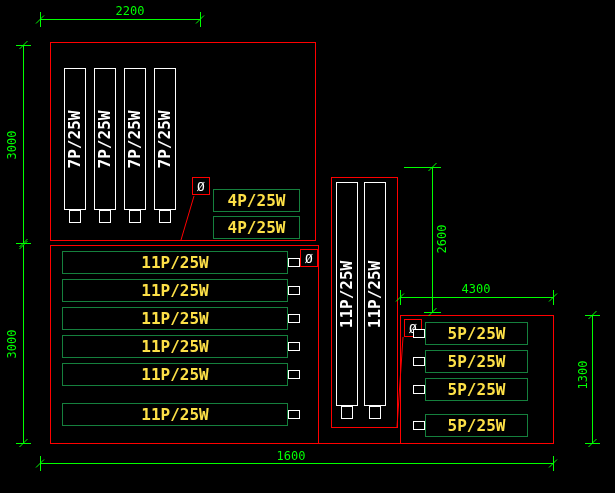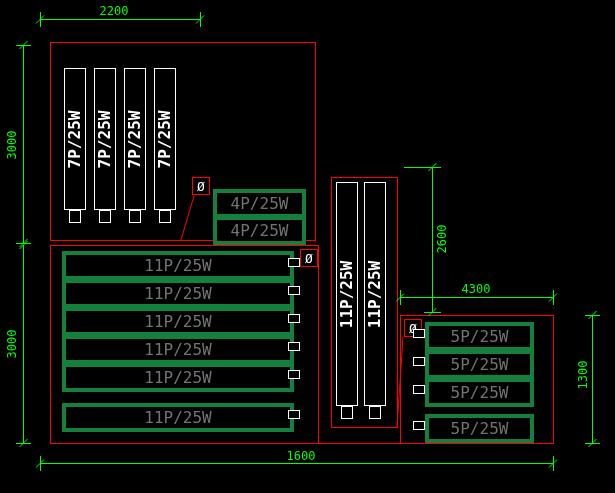--- a/index.html
+++ b/index.html
@@ -5,23 +5,23 @@
   * { margin:0; padding:0; }
   html,body { background:#000; }
   .canvas {
     position:relative; width:615px; height:493px;
     background:#000; overflow:hidden;
     font-family:"DejaVu Sans Mono", monospace;
   }
   svg.lines { position:absolute; left:0; top:0; }
   .hblock {
     position:absolute; height:21px; background:#000;
-    border:4px solid #15803d; color:#737373;
+    border:1px solid #15803d; color:#fde047;
     display:flex; align-items:center; justify-content:center;
-    font-size:16px; font-weight:normal; white-space:nowrap;
+    font-size:16px; font-weight:bold; white-space:nowrap;
   }
   .vblock {
     position:absolute; width:20px; background:#000;
     border:1px solid #fff; color:#fff;
     display:flex; align-items:center; justify-content:center;
     font-size:16px; font-weight:bold;
   }
   .vblock span { transform:rotate(-90deg); white-space:nowrap; flex:none; }
   .tab { position:absolute; background:#000; border:1px solid #fff; }
   .phi {
@@ -152,21 +152,21 @@
 
   <div class="hblock" style="left:425px;top:322px;width:101px">5P/25W</div>
   <div class="hblock" style="left:425px;top:350px;width:101px">5P/25W</div>
   <div class="hblock" style="left:425px;top:378px;width:101px">5P/25W</div>
   <div class="hblock" style="left:425px;top:414px;width:101px">5P/25W</div>
   <div class="tab" style="left:413px;top:329px;width:10px;height:7px"></div>
   <div class="tab" style="left:413px;top:357px;width:10px;height:7px"></div>
   <div class="tab" style="left:413px;top:385px;width:10px;height:7px"></div>
   <div class="tab" style="left:413px;top:421px;width:10px;height:7px"></div>
 
-  <div class="dimtext" style="left:84px;top:4px;width:60px">2200</div>
+  <div class="dimtext" style="left:100px;top:4px;width:60px">2200</div>
   <div class="dimtext vdim" style="left:-8px;top:138px;width:40px">3000</div>
   <div class="dimtext vdim" style="left:-8px;top:337px;width:40px">3000</div>
   <div class="dimtext vdim" style="left:421px;top:232px;width:42px">2600</div>
   <div class="dimtext" style="left:446px;top:282px;width:60px">4300</div>
   <div class="dimtext vdim" style="left:562px;top:368px;width:42px">1300</div>
-  <div class="dimtext" style="left:271px;top:449px;width:60px">1600</div>
+  <div class="dimtext" style="left:261px;top:449px;width:60px">1600</div>
 
 </div>
 
 </body></html>

